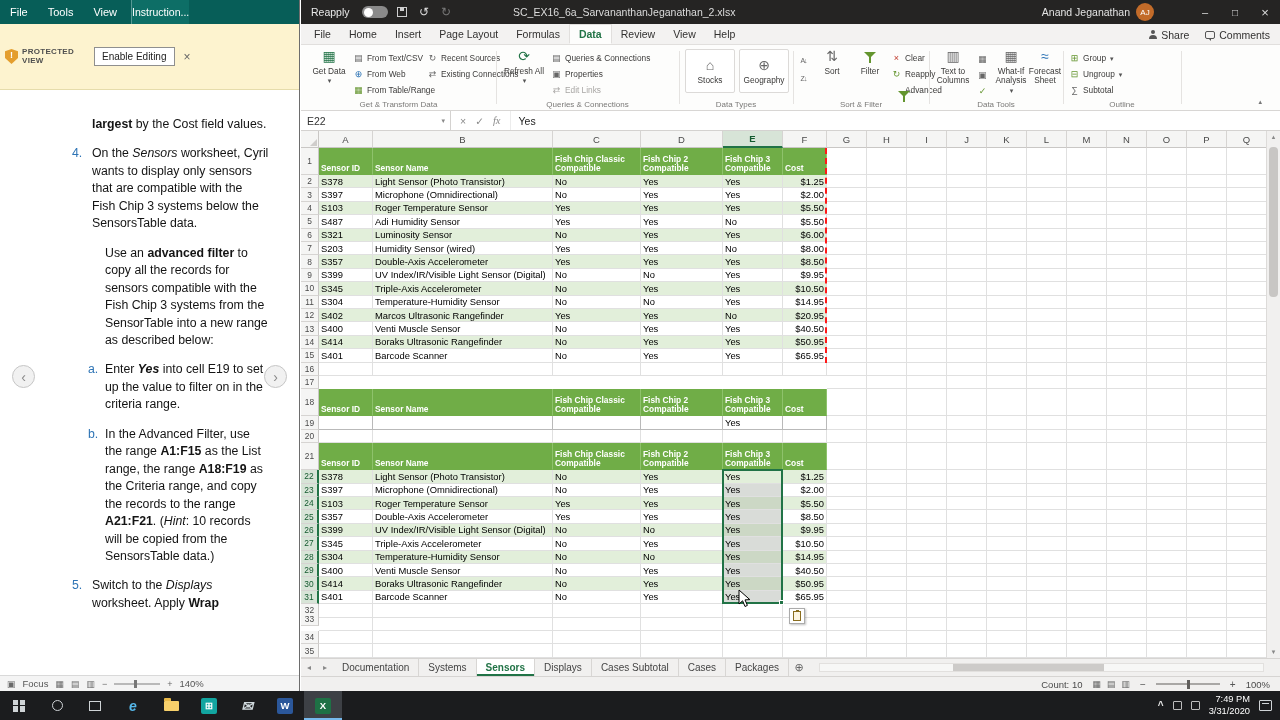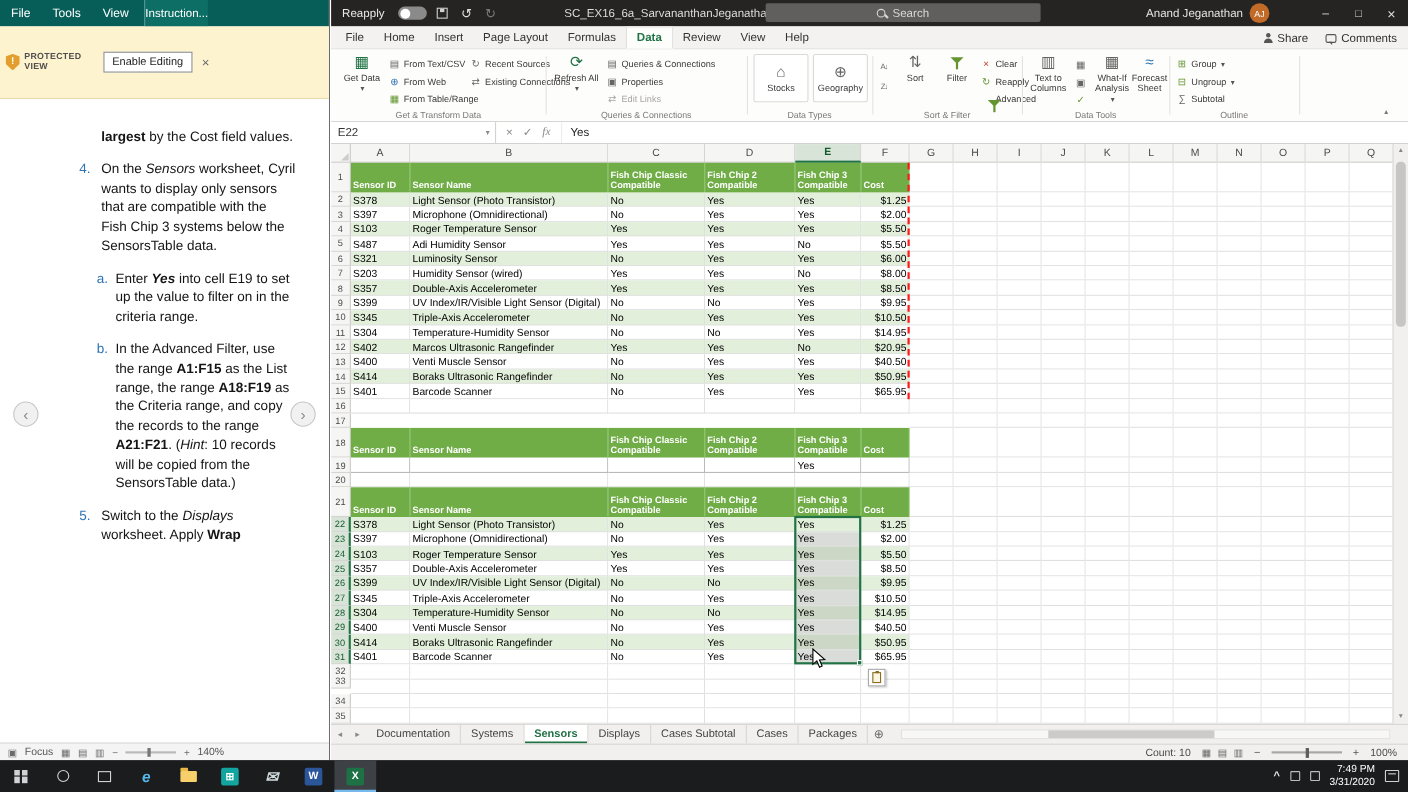--- a/index.html
+++ b/index.html
@@ -187,20 +187,21 @@
       <div class="pv-left">
         <span class="pv-shield"></span>
         <span class="pv-label">PROTECTED VIEW</span>
       </div>
       <button class="pv-btn">Enable Editing</button>
       <span class="pv-close"></span>
     </div>
     <div class="lp-content" id="instr">
         <div class="iblock ib-pbody"><span class="bld">largest</span><span> by the Cost field values.</span></div>
         <div class="iblock ib-item"><span class="marker">4.</span><span>On the </span><span class="itl">Sensors</span><span> worksheet, Cyril wants to display only sensors that are compatible with the Fish Chip 3 systems below the SensorsTable data.</span></div>
+        <div class="iblock ib-psub"><span>Use an </span><span class="bld">advanced filter</span><span> to copy all the records for sensors compatible with the Fish Chip 3 systems from the SensorTable into a new range as described below:</span></div>
         <div class="iblock ib-sub"><span class="marker">a.</span><span>Enter </span><span class="bld itl">Yes</span><span> into cell E19 to set up the value to filter on in the criteria range.</span></div>
         <div class="iblock ib-sub"><span class="marker">b.</span><span>In the Advanced Filter, use the range </span><span class="bld">A1:F15</span><span> as the List range, the range </span><span class="bld">A18:F19</span><span> as the Criteria range, and copy the records to the range </span><span class="bld">A21:F21</span><span>. (</span><span class="itl">Hint</span><span>: 10 records will be copied from the SensorsTable data.)</span></div>
         <div class="iblock ib-item"><span class="marker">5.</span><span>Switch to the </span><span class="itl">Displays</span><span> worksheet. Apply </span><span class="bld">Wrap</span></div>
       </div>
     <div class="nav-btn" id="nav-prev">‹</div>
     <div class="nav-btn" id="nav-next">›</div>
     <div class="lp-status">
       <span class="lps-ic">▣</span>
       <span>Focus</span>
       <span class="lps-ic">▦</span>
@@ -218,24 +219,20 @@
       <span class="t-autosave">Reapply</span>
       <span class="t-toggle">
           <span class="ic-toggle"></span>
         </span>
       <span class="t-save">
           <span class="ic-save"></span>
         </span>
       <span class="t-undo"></span>
       <span class="t-redo"></span>
       <span class="t-file">SC_EX16_6a_SarvananthanJeganathan_2.xlsx</span>
-      <span class="t-search">
-          <span class="ic-mag"></span>
-          <span>Search</span>
-        </span>
       <span class="t-user">Anand Jeganathan</span>
       <span class="t-avatar">AJ</span>
       <span class="t-ctrls">
         <span class="wc wc-min"></span>
         <span class="wc wc-max"></span>
         <span class="wc wc-close"></span>
       </span>
     </div>
 
     <div class="xl-tabs" id="ribbontabs">

